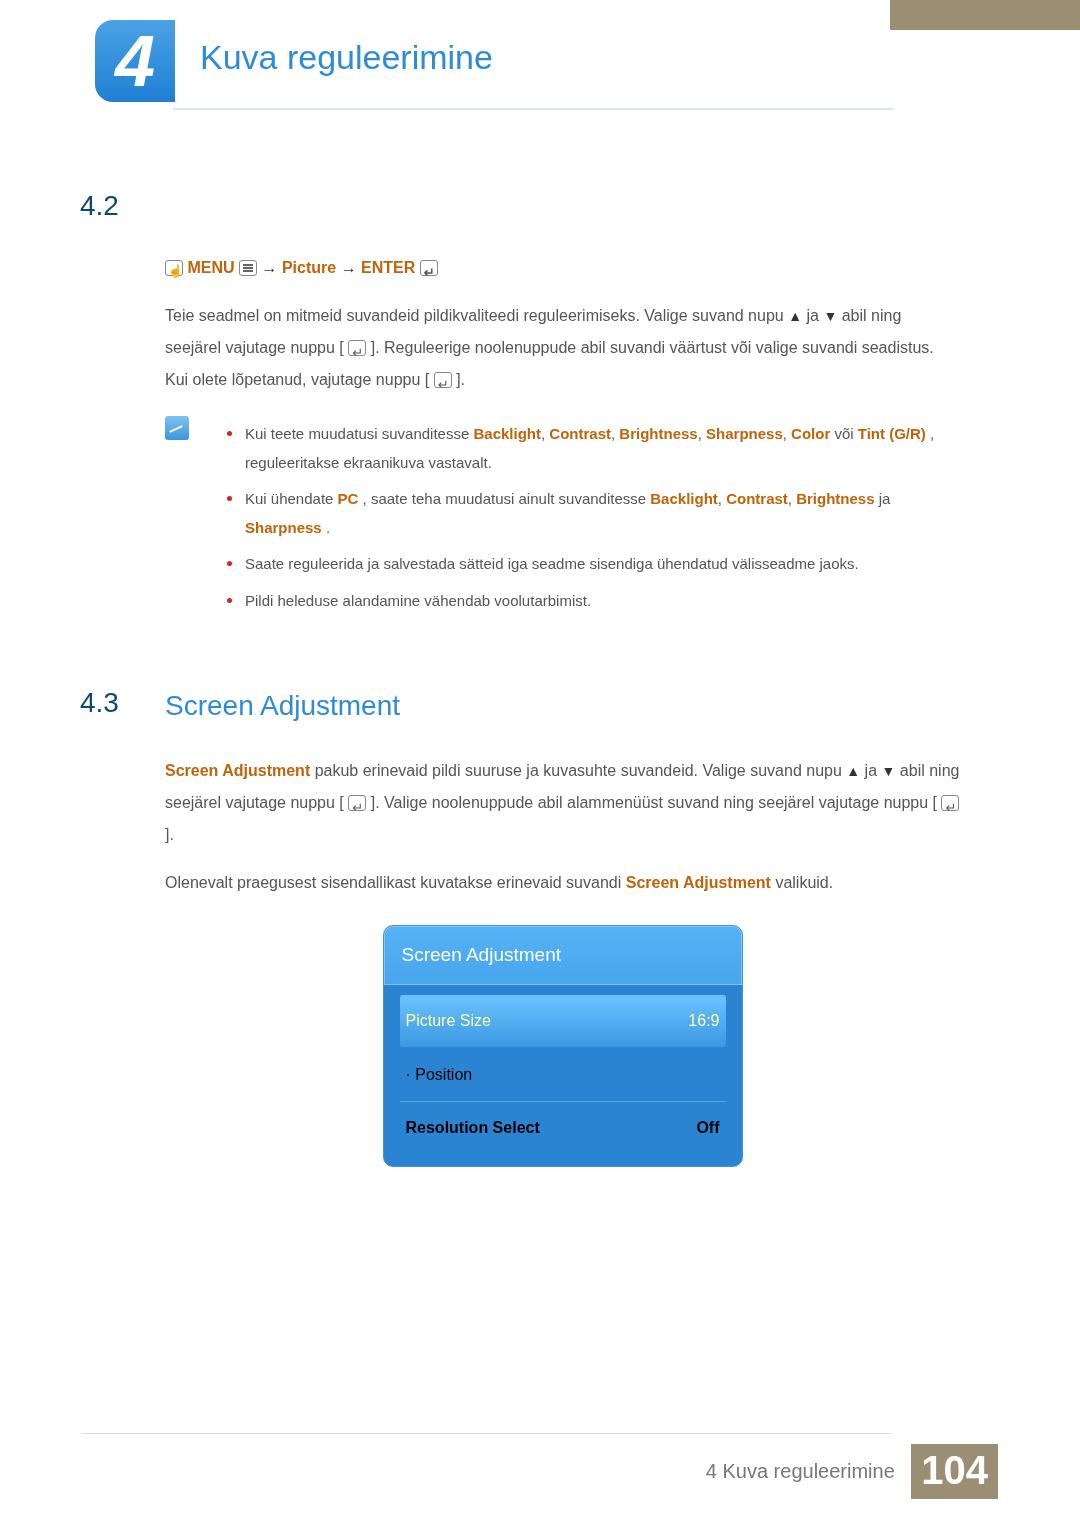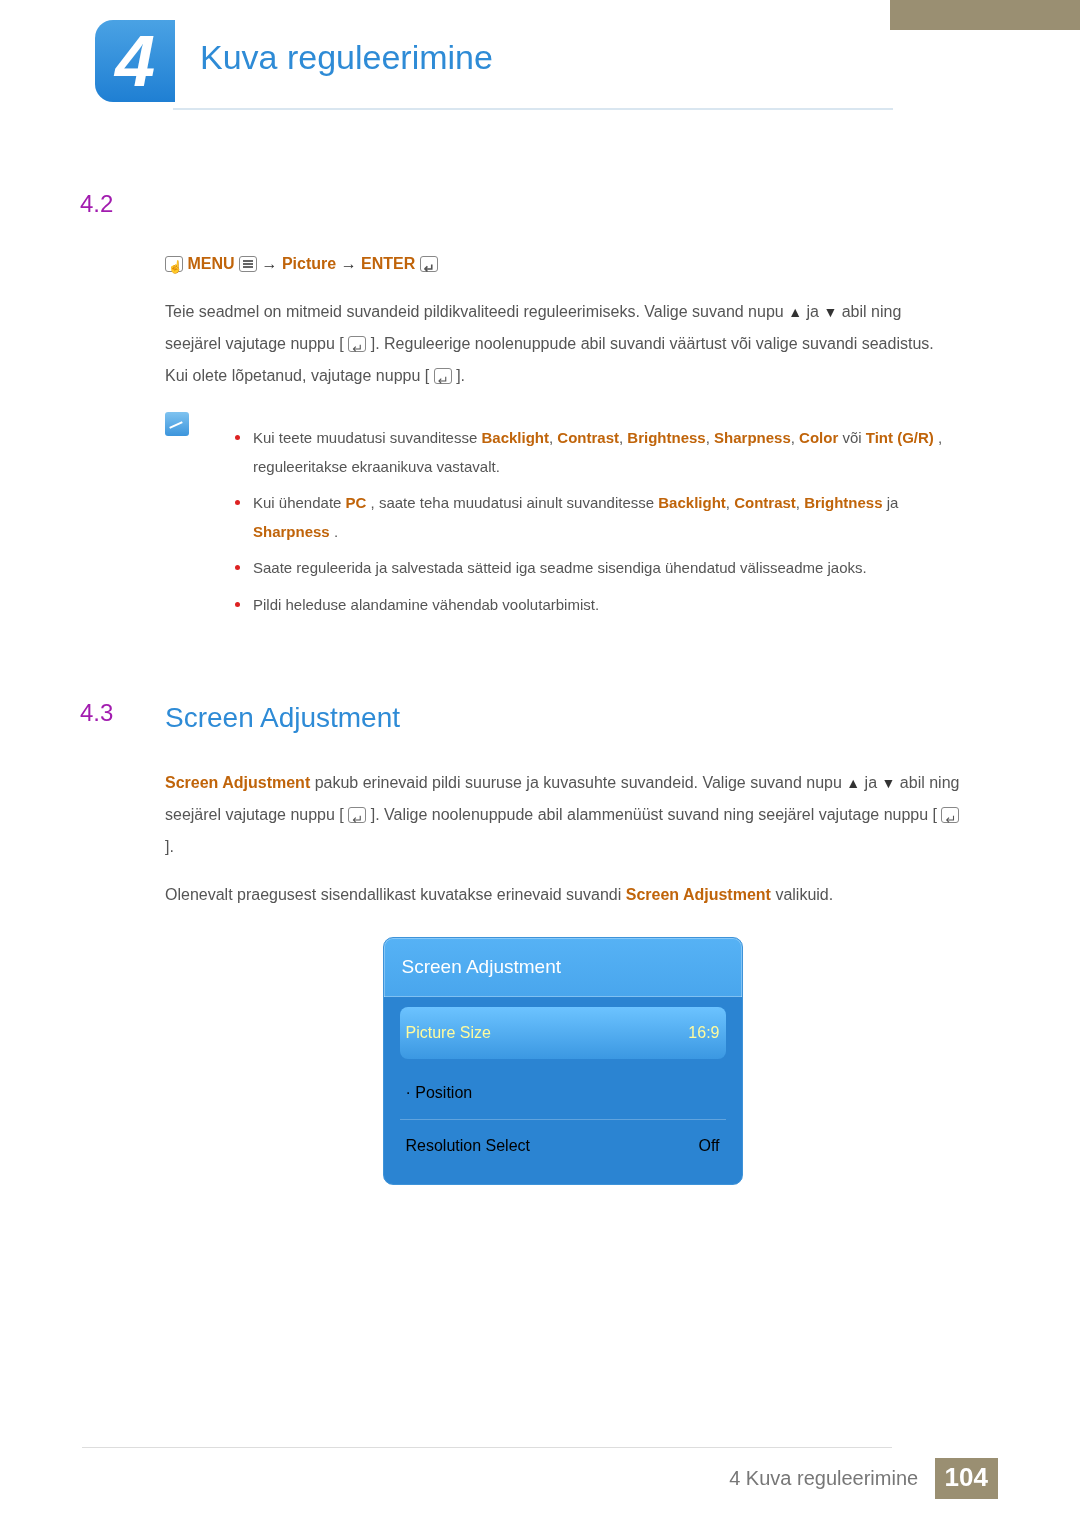--- a/index.html
+++ b/index.html
@@ -51,21 +51,21 @@
     border: 0;
     border-top: 2px solid #d9e6f0;
   }
   .content {
     position: absolute;
     top: 190px;
     left: 80px;
     width: 880px;
   }
   .sec-row { display: flex; align-items: flex-start; margin-bottom: 30px; }
-  .sec-num { width: 85px; font-size: 24px; color: #a21caf; }
+  .sec-num { width: 85px; font-size: 28px; color: #0c4a6e; }
   .sec-title { font-size: 28px; color: #2e8bd6; line-height: 1.35; }
   .body-block { margin-left: 85px; font-size: 16px; line-height: 2.0; color: #555; }
   .menu-path { font-weight: 700; margin: 12px 0 14px 0; }
   .mp-brown { color: #c0640a; }
   .mp-black { color: #333; }
   .inline-icon {
     display: inline-block;
     width: 18px; height: 16px;
     border: 1px solid #888;
     border-radius: 3px;
@@ -98,21 +98,21 @@
     background: linear-gradient(#7fc3f0, #3c95dc);
     border-radius: 3px;
     margin-right: 34px;
     position: relative;
   }
   .note-icon::after {
     content: "";
     position: absolute; left: 4px; top: 12px; width: 14px; height: 2px;
     background: #fff; transform: rotate(-25deg);
   }
-  .note-list { list-style: none; padding: 0; margin: 12px; }
+  .note-list { list-style: none; padding: 0; margin: 4px; }
   .note-list li { position: relative; padding-left: 18px; font-size: 15px; line-height: 1.9; color: #555; margin-bottom: 8px; }
   .note-list li::before {
     content: ""; position: absolute; left: 0; top: 11px;
     width: 5px; height: 5px; background: #d22; border-radius: 50%;
   }
   .osd {
     margin: 26px auto 0 auto;
     width: 360px;
     border-radius: 10px;
     background: linear-gradient(#56b2f5, #1f7fd3);
@@ -127,43 +127,43 @@
     border-bottom: 1px solid rgba(255,255,255,.3);
   }
   .osd-body { background: #2b84d2; padding: 10px 16px 12px 16px; }
   .osd-row {
     display: flex; justify-content: space-between;
     padding: 10px 6px;
     border-bottom: 1px solid rgba(255,255,255,.25);
     color: #000000;
     font-size: 16px;
   }
-  .osd-row:last-child { border-bottom: 0; }
+  .osd-row:last-child { border-bottom: 0; font-weight: bold; }
   .osd-row.selected {
     background: linear-gradient(#6cc3ff, #3b98e2);
-    border-radius: 8px;
+    border-radius: 3px;
     color: #fffb9e;
     border-bottom: 0;
-    margin-bottom: 8px;
+    margin-bottom: 2px;
   }
   .footer {
     position: absolute;
     left: 0; right: 0; bottom: 28px;
     text-align: right;
     padding-right: 82px;
   }
   .footer-rule {
     width: 810px; margin: 0 0 10px 82px; border: 0; border-top: 1px solid #ddd;
   }
   .footer-text { display: inline-block; color: #777; font-size: 20px; margin-right: 12px; vertical-align: middle; }
   .footer-badge {
     display: inline-block;
     background: #9a8f72;
     color: #fff;
-    font-size: 26px;
+    font-size: 40px;
     font-weight: 700;
     padding: 4px 10px 6px 10px;
     vertical-align: middle;
   }
 </style>
 </head>
 <body>
 
 <div class="side-stripe"></div>
 

